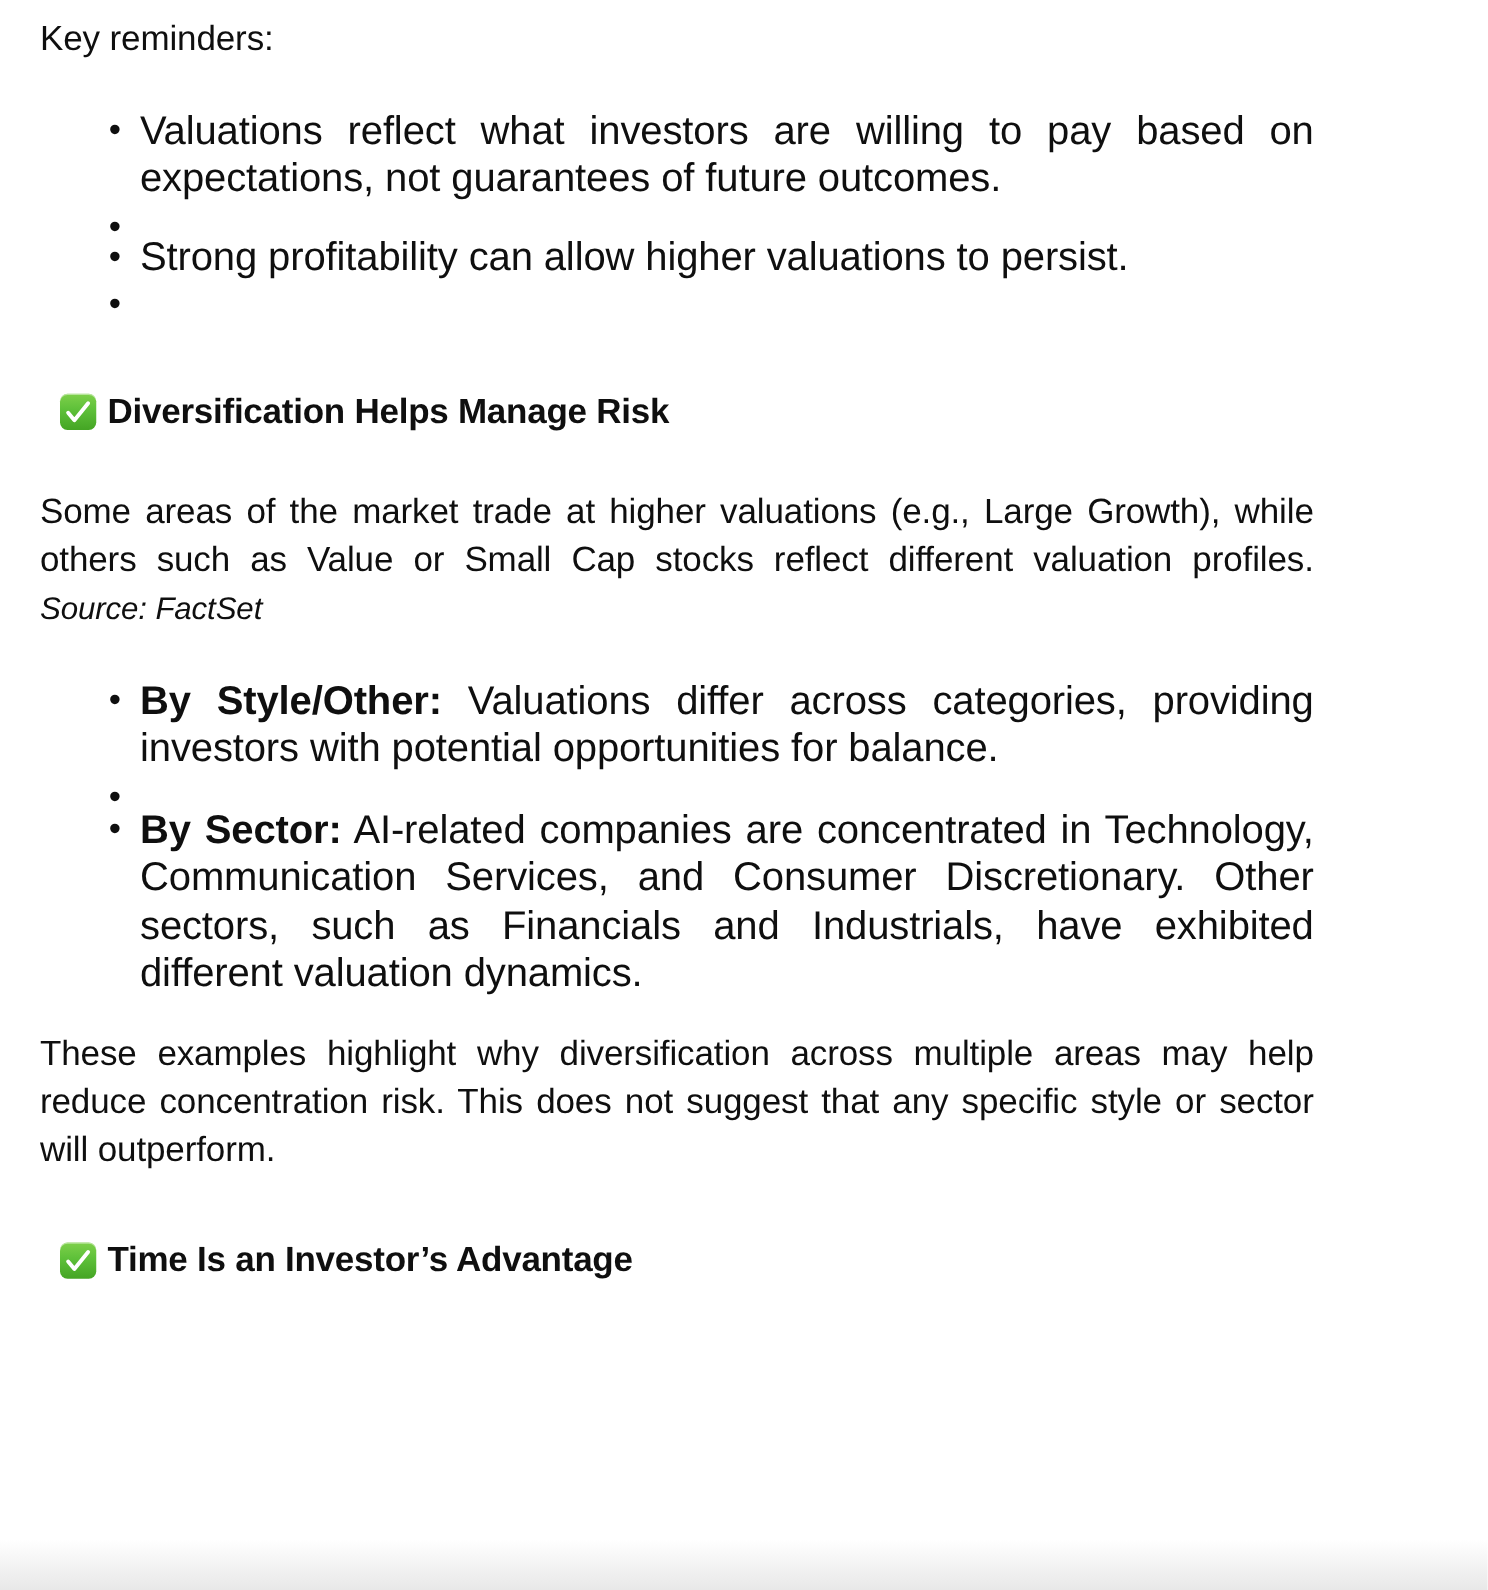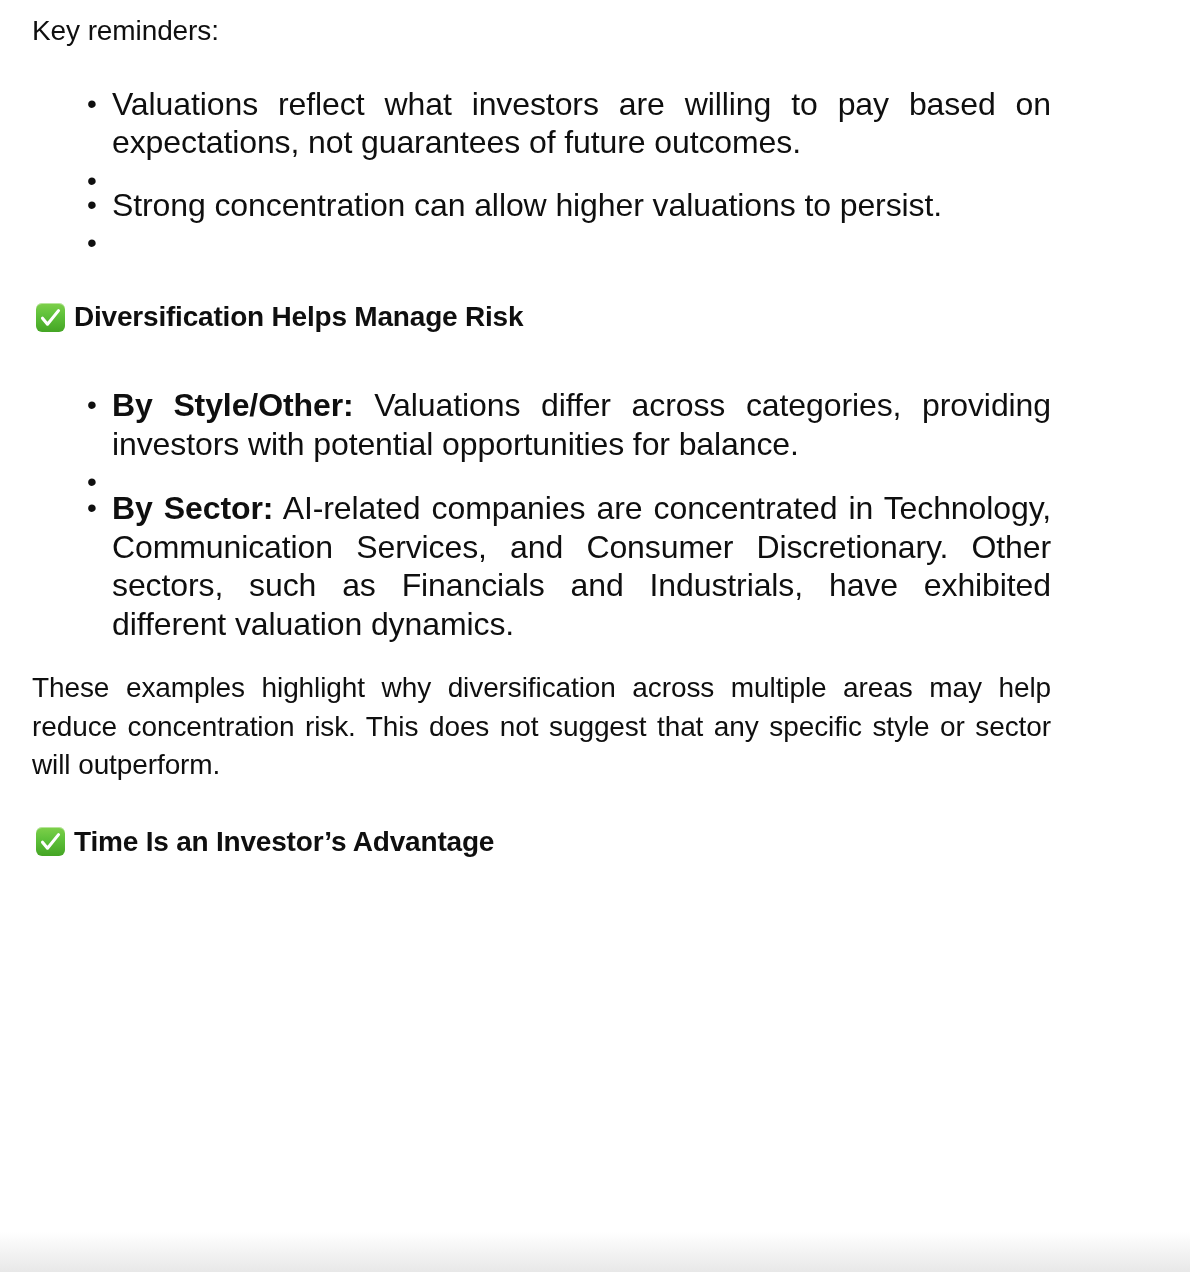--- a/index.html
+++ b/index.html
@@ -57,21 +57,21 @@
     left: 55px;
     top: 0;
     font-size: 28px;
     line-height: 38.5px;
     color: #0f0f0f;
   }
   .heading {
     font-size: 28px;
     line-height: 38px;
     font-weight: bold;
-    margin: 4px;
+    margin: 16px;
     letter-spacing: -0.2px;
     display: flex;
     align-items: center;
     gap: 9px;
   }
   .heading .htext { display: inline-block; }
   .check-emoji {
     display: inline-block;
     width: 29px;
     height: 29px;
@@ -112,40 +112,41 @@
 
 <div class="page">
 
   <p class="para lead">Key reminders:</p>
 
   <div class="blk-gap-md"></div>
 
   <ul class="bullets">
     <li>Valuations reflect what investors are willing to pay based on expectations, not guarantees of future outcomes.</li>
     <li class="bullet-spacer-host" style="height:24px;list-style:none;padding:0;"></li>
-    <li>Strong concentration can allow higher valuations to persist.</li>
+    <li>Strong profitability can allow higher valuations to persist.</li>
     <li class="bullet-spacer-host" style="height:24px;list-style:none;padding:0;"></li>
   </ul>
 
   <div class="blk-gap-lg"></div>
 
 
   <div class="blk-gap-md"></div>
 
   <div class="heading">
     <span class="check-emoji">
       <svg viewBox="0 0 29 29" aria-hidden="true">
         <path d="M6.5 15.2 L11.5 21.2 L22.5 7.6" fill="none" stroke="#ffffff" stroke-width="3.1" stroke-linecap="round" stroke-linejoin="round"></path>
       </svg>
     </span>
     <span class="htext">Diversification Helps Manage Risk</span>
   </div>
 
   <div class="blk-gap-lg"></div>
 
+  <p class="para"><span>Some areas of the market trade at higher valuations (e.g., Large Growth), while others such as Value or Small Cap stocks reflect different valuation profiles.</span> <span class="src-italic">Source: FactSet</span></p>
 
   <div class="blk-gap-md"></div>
 
   <ul class="bullets">
     <li><b class="lbl">By Style/Other:</b> <span>Valuations differ across categories, providing investors with potential opportunities for balance.</span></li>
     <li style="height: 26px; padding: 0px; list-style: none;"></li>
     <li><b class="lbl">By Sector:</b> <span>AI-related companies are concentrated in Technology, Communication Services, and Consumer Discretionary. Other sectors, such as Financials and Industrials, have exhibited different valuation dynamics.</span></li>
   </ul>
 
   <div class="blk-gap-lg"></div>

